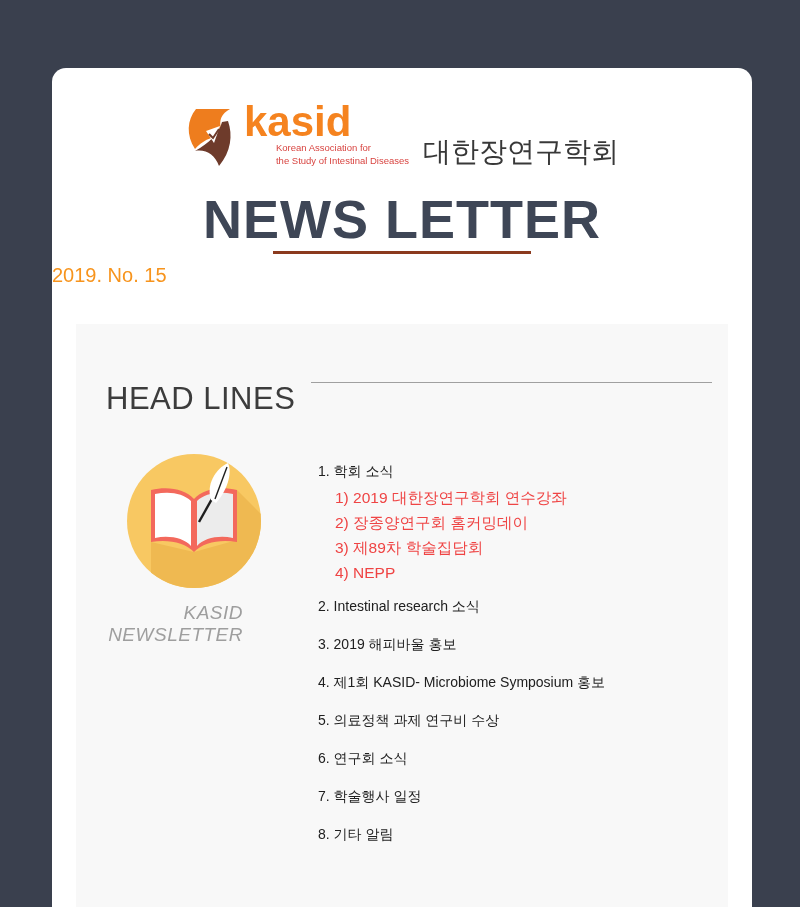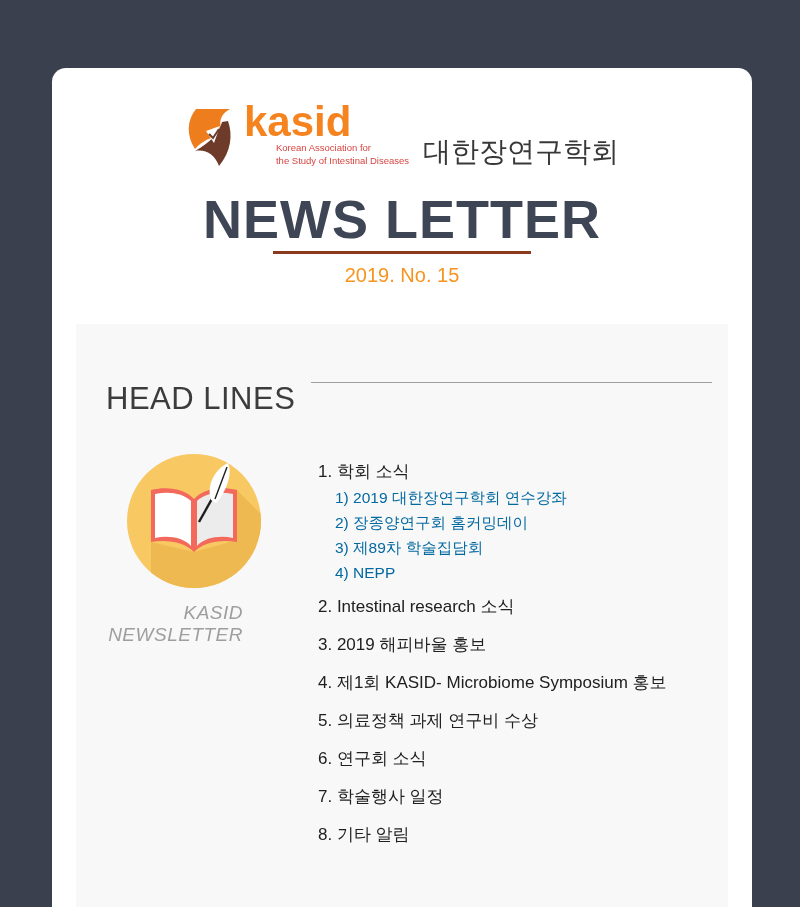--- a/index.html
+++ b/index.html
@@ -51,21 +51,21 @@
     letter-spacing: 1px;
     color: #3E4656;
   }
   .nl-underline {
     width: 258px; height: 3px;
     margin: 3px auto 0;
     background: #8B3A1E;
   }
   .nl-issue {
     margin-top: 10px;
-    text-align: center;
+    text-align: left;
     font-size: 20px; line-height: 22px;
     color: #F7941D;
     font-weight: 500;
   }
 
   
   .section {
     margin: 38px 24px 0;
     background: #F8F8F8;
     min-height: 610px;
@@ -94,31 +94,31 @@
     text-align: right;
     padding-right: 18px;
     font-style: italic;
     color: #9E9E9E;
     font-size: 19px; line-height: 22px;
     letter-spacing: 0.5px;
   }
 
   .toc-col { flex: 1 1 auto; margin-left: 57px; padding-top: 8px; }
   .toc-item {
-    font-size: 17px; line-height: 19px;
+    font-size: 14px; line-height: 19px;
     color: #202020;
     font-weight: 500;
     letter-spacing: 0px;
   }
   .toc-item + .toc-item { margin-top: 19px; }
   .toc-subs { margin-top: 4px; }
   .toc-subs + .toc-item { margin-top: 12px; }
   .toc-sub {
     font-size: 15.5px; line-height: 25px;
-    color: #0369a1;
+    color: #ef4444;
     padding-left: 17px;
   }
 </style>
 </head>
 <body>
 
 <div class="stage">
   <div class="card">
 
     <div class="masthead">

